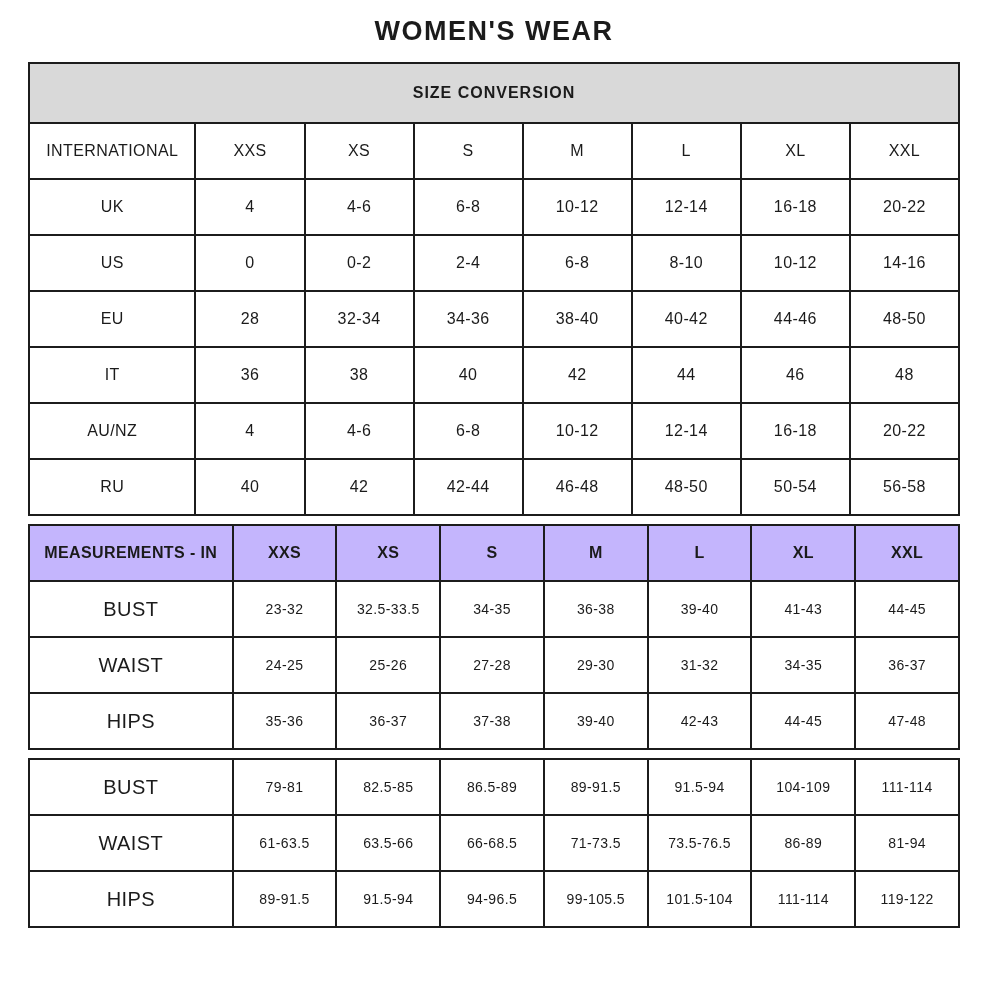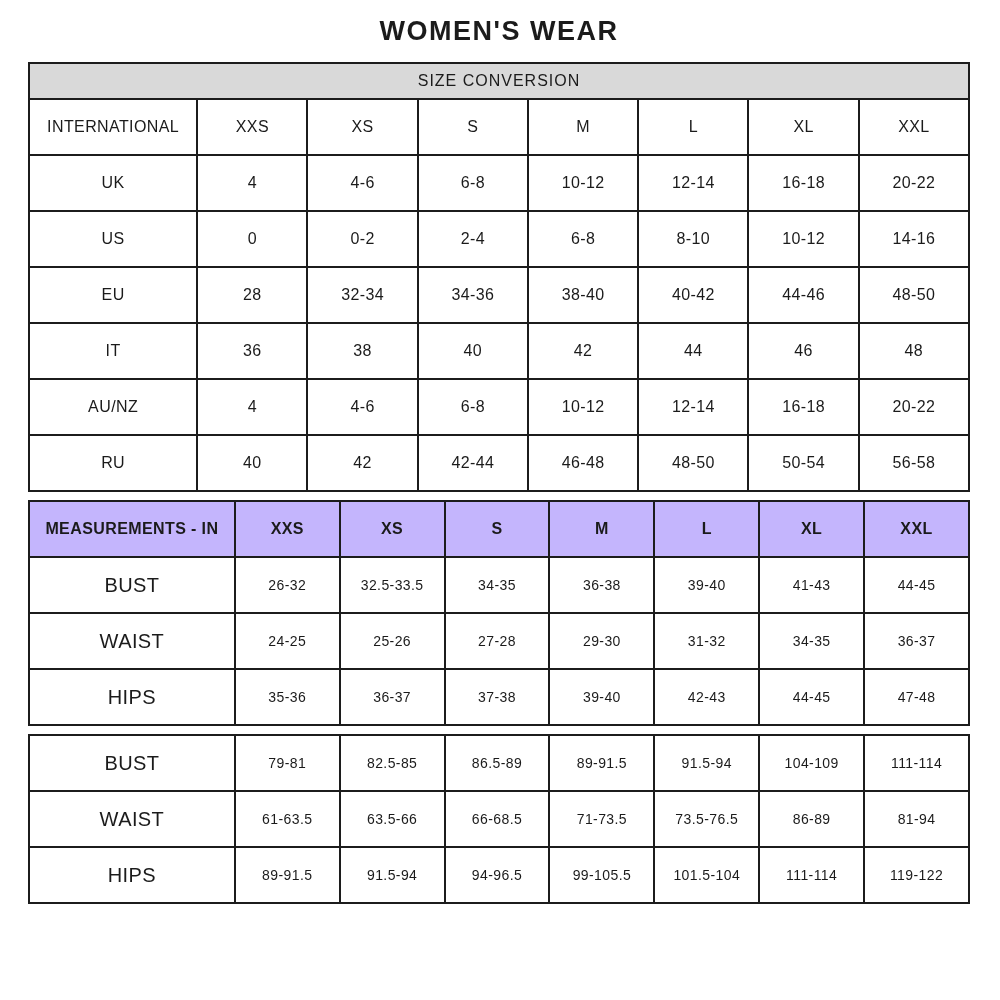--- a/index.html
+++ b/index.html
@@ -2,21 +2,21 @@
 <html><head>
 <meta charset="utf-8">
 <style>
   * { box-sizing: border-box; margin: 0; padding: 0; }
   html, body { width: 1000px; background: #ffffff; }
   body {
     font-family: "Liberation Sans", sans-serif;
     color: #1b1b1b;
     -webkit-font-smoothing: antialiased;
   }
-  .page { width: 1000px; height: 1000px; padding: 14px 30px 0 28px; }
+  .page { width: 1000px; height: 1000px; padding: 14px 40px 0 28px; }
   .page-title {
     text-align: center;
     font-size: 27px;
     font-weight: 700;
     letter-spacing: 1.5px;
     margin: 2px 0 15px 0;
   }
   table {
     width: 100%;
     border-collapse: collapse;
@@ -26,23 +26,23 @@
     border: 2px solid #1c1c1c;
     text-align: center;
     vertical-align: middle;
     font-size: 16px;
     letter-spacing: 0.4px;
     padding: 2px;
   }
   
   .t1 .banner-row td {
     background: #d9d9d9;
-    font-weight: 400;
+    font-weight: 700;
     letter-spacing: 1px;
-    height: 36px;
+    height: 60px;
   }
   .t1 .data-row td { height: 56px; }
   .t1 { margin-bottom: 8px; }
   
   .tm { margin-bottom: 8px; }
   .tm .head-row td {
     background: #c4b5fd;
     font-weight: 700;
     height: 56px;
   }
@@ -161,21 +161,21 @@
         <td>XXS</td>
         <td>XS</td>
         <td>S</td>
         <td>M</td>
         <td>L</td>
         <td>XL</td>
         <td>XXL</td>
       </tr>
       <tr class="data-row">
         <td class="row-label-cell">BUST</td>
-        <td>26-32</td>
+        <td>23-32</td>
         <td>32.5-33.5</td>
         <td>34-35</td>
         <td>36-38</td>
         <td>39-40</td>
         <td>41-43</td>
         <td>44-45</td>
       </tr>
       <tr class="data-row">
         <td class="row-label-cell">WAIST</td>
         <td>24-25</td>

